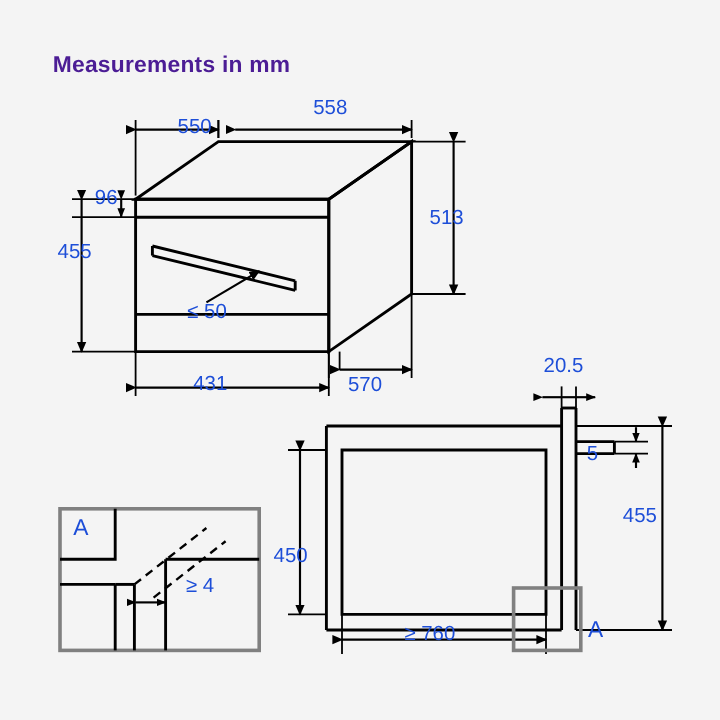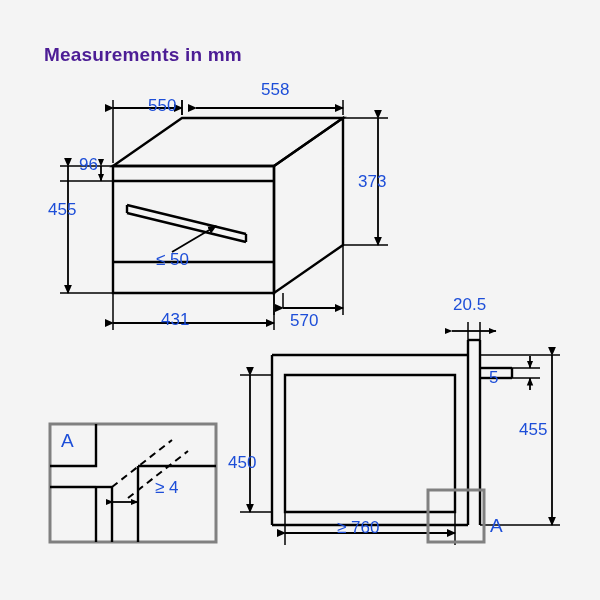--- a/index.html
+++ b/index.html
@@ -196,21 +196,21 @@
       <g>
         <path d="M113,502 L138,502" stroke="#000" stroke-width="1.8" marker-start="url(#ahs)" marker-end="url(#ahs)"></path>
       </g>
     </g>
   </svg>
 
   <div class="lbl" style="left:148px; top:96px;">550</div>
   <div class="lbl" style="left:261px; top:80px;">558</div>
   <div class="lbl" style="left:79px;  top:155px;">96</div>
   <div class="lbl" style="left:48px;  top:200px;">455</div>
-  <div class="lbl" style="left:358px; top:172px;">373</div>
+  <div class="lbl" style="left:358px; top:172px;">513</div>
   <div class="lbl" style="left:156px; top:250px;text-align:center;">≤ 50</div>
   <div class="lbl" style="left:161px; top:310px;">431</div>
   <div class="lbl" style="left:290px; top:311px;">570</div>
 
   <div class="lbl" style="left:228px; top:453px;">450</div>
   <div class="lbl" style="left:337px; top:518px;">≥ 760</div>
   <div class="lbl" style="left:453px; top:295px;">20.5</div>
   <div class="lbl" style="left:489px; top:368px;">5</div>
   <div class="lbl" style="left:519px; top:420px;">455</div>
 

